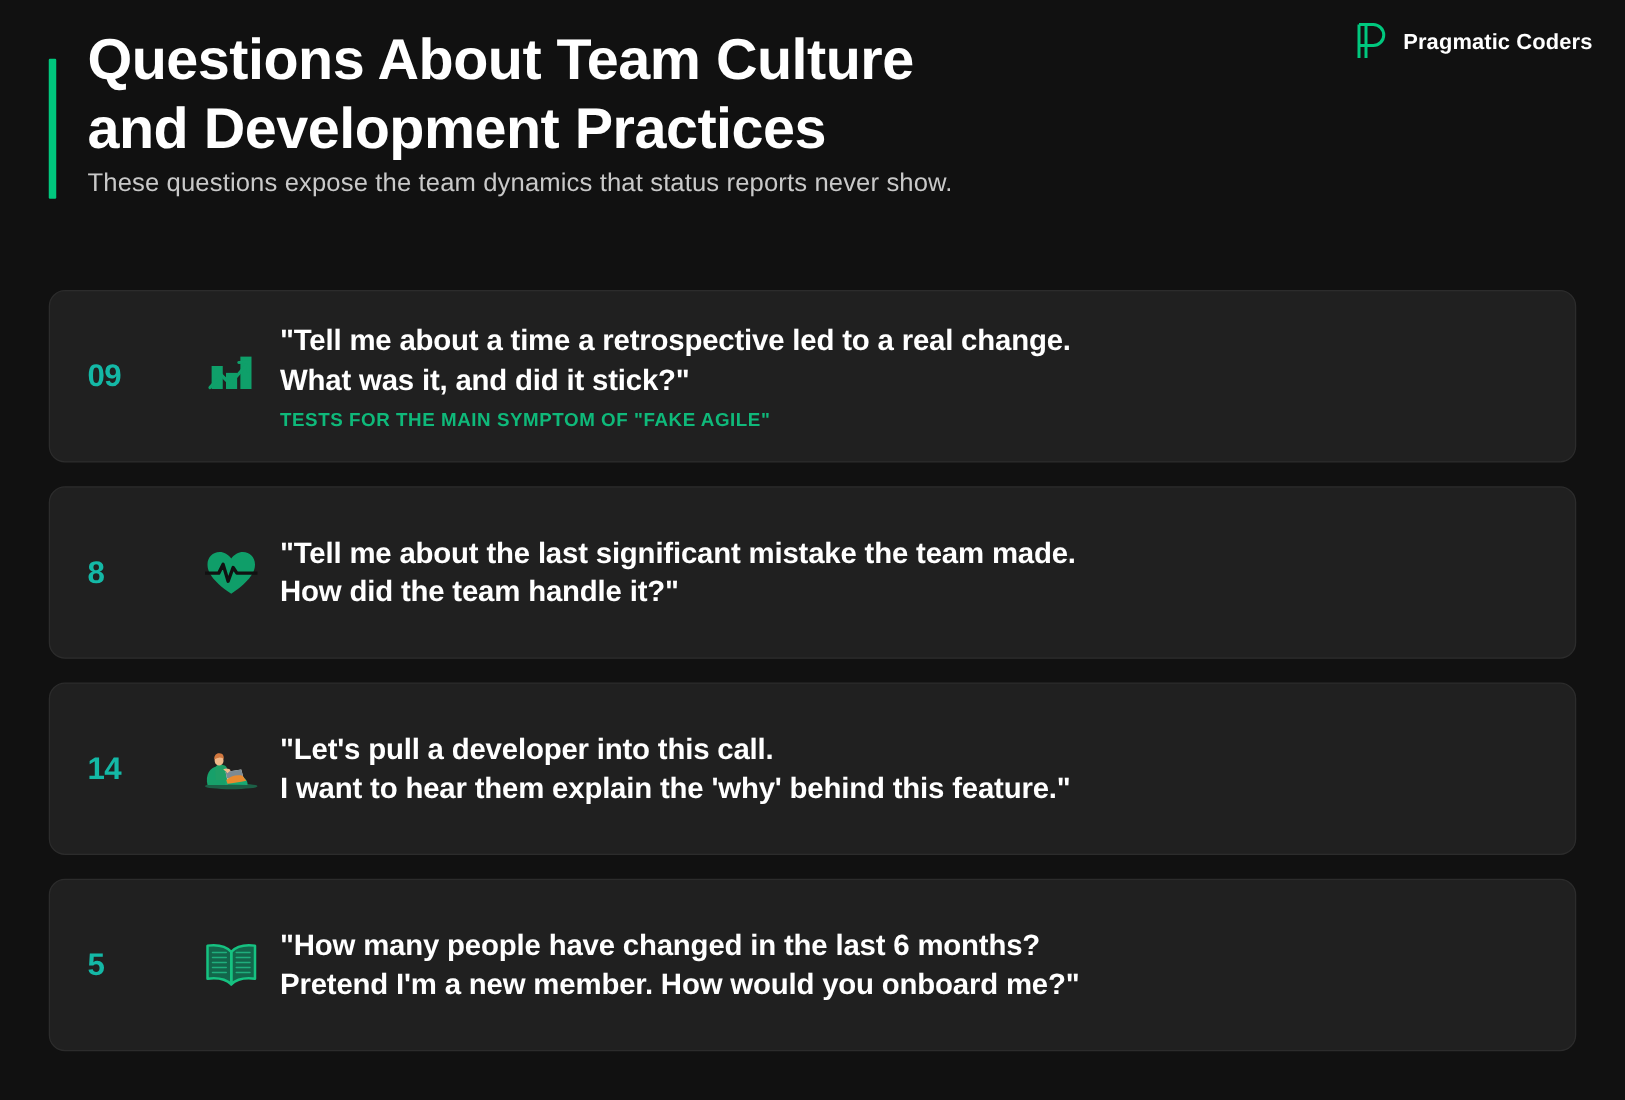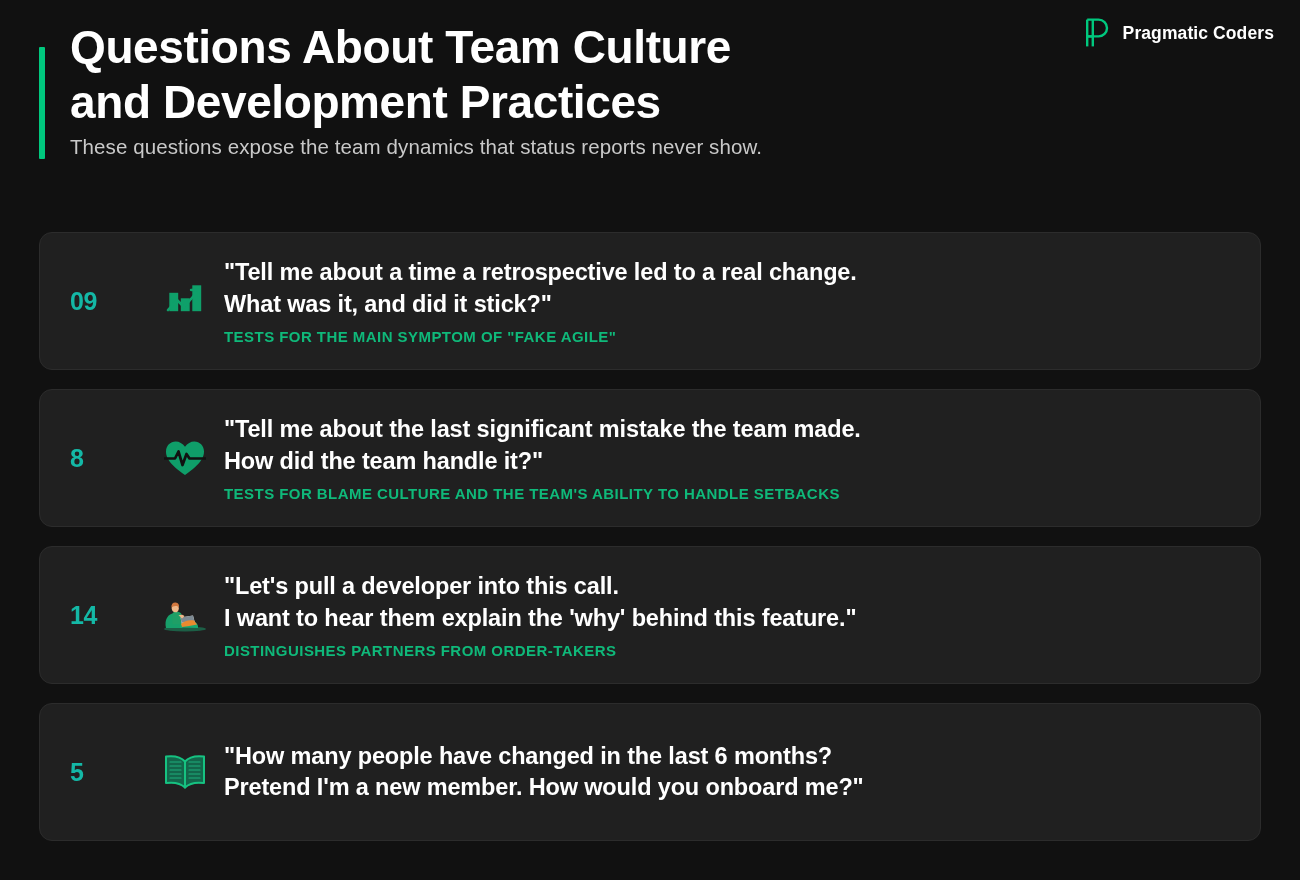--- a/index.html
+++ b/index.html
@@ -180,21 +180,20 @@
       <div class="card-number">8</div>
       <div class="card-icon">
         <svg viewBox="0 0 42 38" width="42" height="38" aria-hidden="true">
           <path d="M21 36 C5 25 2 18 2 12.5 C2 6.8 6.3 2.6 11.7 2.6 C15.3 2.6 18.6 4.6 21 7.8 C23.4 4.6 26.7 2.6 30.3 2.6 C35.7 2.6 40 6.8 40 12.5 C40 18 37 25 21 36 Z" fill="#0f9e69"></path>
           <polyline points="0,19.5 11,19.5 14.5,12.5 18.5,26 22.5,15 25.5,19.5 42,19.5" fill="none" stroke="#111111" stroke-width="2.7" stroke-linecap="round" stroke-linejoin="round"></polyline>
         </svg>
       </div>
       <div class="card-body">
         <div class="card-question">"Tell me about the last significant mistake the team made.
 How did the team handle it?"</div>
-        <div class="card-tag">TESTS FOR BLAME CULTURE AND THE TEAM'S ABILITY TO HANDLE SETBACKS</div>
       </div>
     </div>
 
     <div class="card">
       <div class="card-number">14</div>
       <div class="card-icon">
         <svg viewBox="0 0 46 34" width="46" height="34" aria-hidden="true">
           <ellipse cx="23" cy="31" rx="21" ry="2.4" fill="#1c6b4e" opacity="0.85"></ellipse>
           <path d="M4 30 C2 22 6 15.5 12.5 15 C19 14.5 21 20 20.5 30 Z" fill="#17a06a"></path>
           <path d="M18 29.5 C19.5 22 25 20 30.5 22.5 C35 24.5 36.5 27.5 36 30 Z" fill="#19a972"></path>
@@ -203,21 +202,20 @@
           <path d="M9.4 9.8 C9.1 6.3 11 4.4 13.6 4.6 C16.4 4.8 17.3 6.6 17 9.6 C16.3 8.5 15 7.9 13.2 8.1 C11.6 8.3 10.3 8.9 9.4 9.8 Z" fill="#d2783f"></path>
           <path d="M18.5 19.5 L31 17.5 L33 25 L20 27 Z" fill="#e8e3dc"></path>
           <path d="M18.5 19.5 L31 17.5 L32.4 23 L19.6 24.8 Z" fill="#7d8a93"></path>
           <path d="M19 26 C22 23 27 21.5 32 22.5 L35 26.5 C30 27.5 24 28.5 20 29 Z" fill="#e98a2f"></path>
           <path d="M16.5 17.5 C19 16.2 21.5 16.8 22.5 18.2 L20 20.5 C19 19.2 17.8 18.3 16.5 17.5 Z" fill="#f0b98a"></path>
         </svg>
       </div>
       <div class="card-body">
         <div class="card-question">"Let's pull a developer into this call.
 I want to hear them explain the 'why' behind this feature."</div>
-        <div class="card-tag">DISTINGUISHES PARTNERS FROM ORDER-TAKERS</div>
       </div>
     </div>
 
     <div class="card">
       <div class="card-number">5</div>
       <div class="card-icon">
         <svg viewBox="0 0 46 38" width="46" height="38" aria-hidden="true">
           <path d="M23 8.5 C19 4 12 2.5 4 3.5 L4 30 C12 29 19 30.5 23 34.5 Z" fill="#13664b" stroke="#16c281" stroke-width="2" stroke-linejoin="round"></path>
           <path d="M23 8.5 C27 4 34 2.5 42 3.5 L42 30 C34 29 27 30.5 23 34.5 Z" fill="#13664b" stroke="#16c281" stroke-width="2" stroke-linejoin="round"></path>
           <path d="M23 8.5 L23 34.5" stroke="#16c281" stroke-width="2" fill="none"></path>

